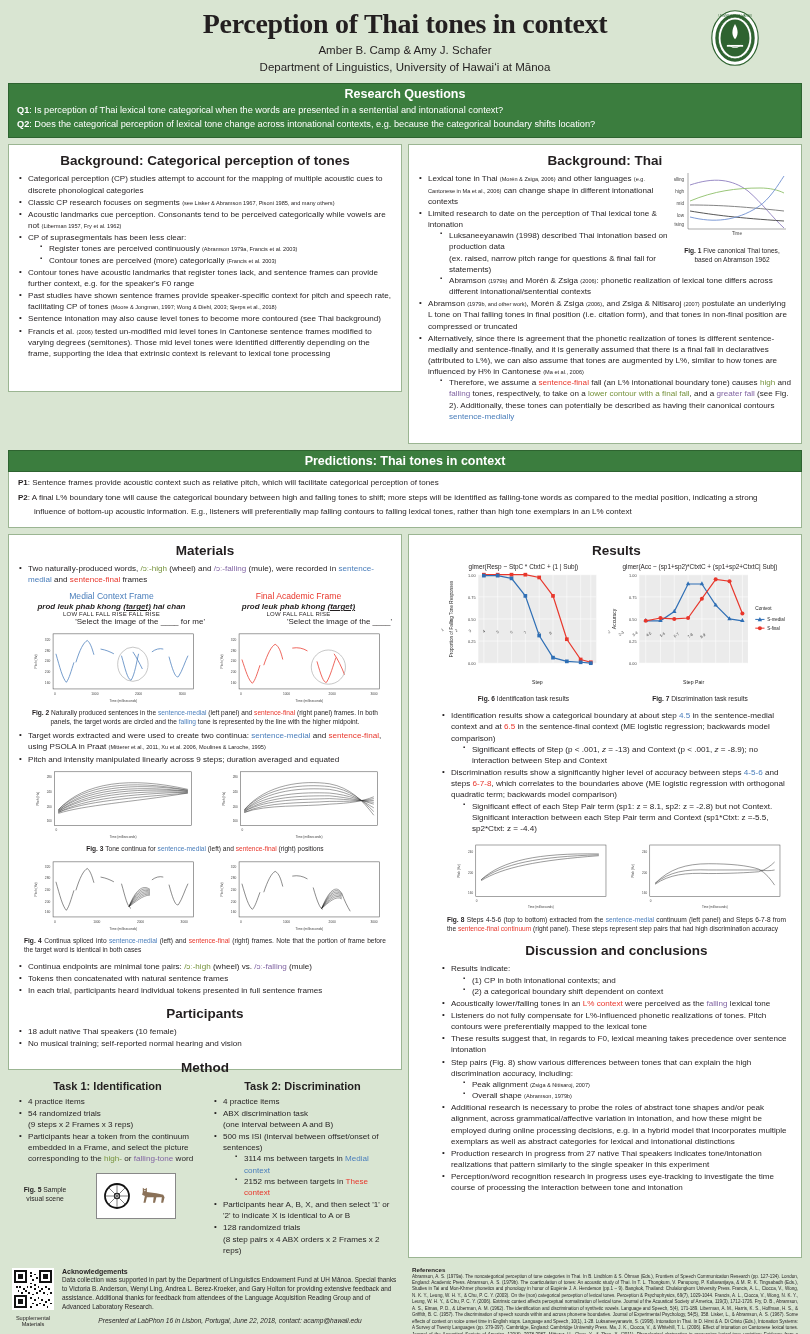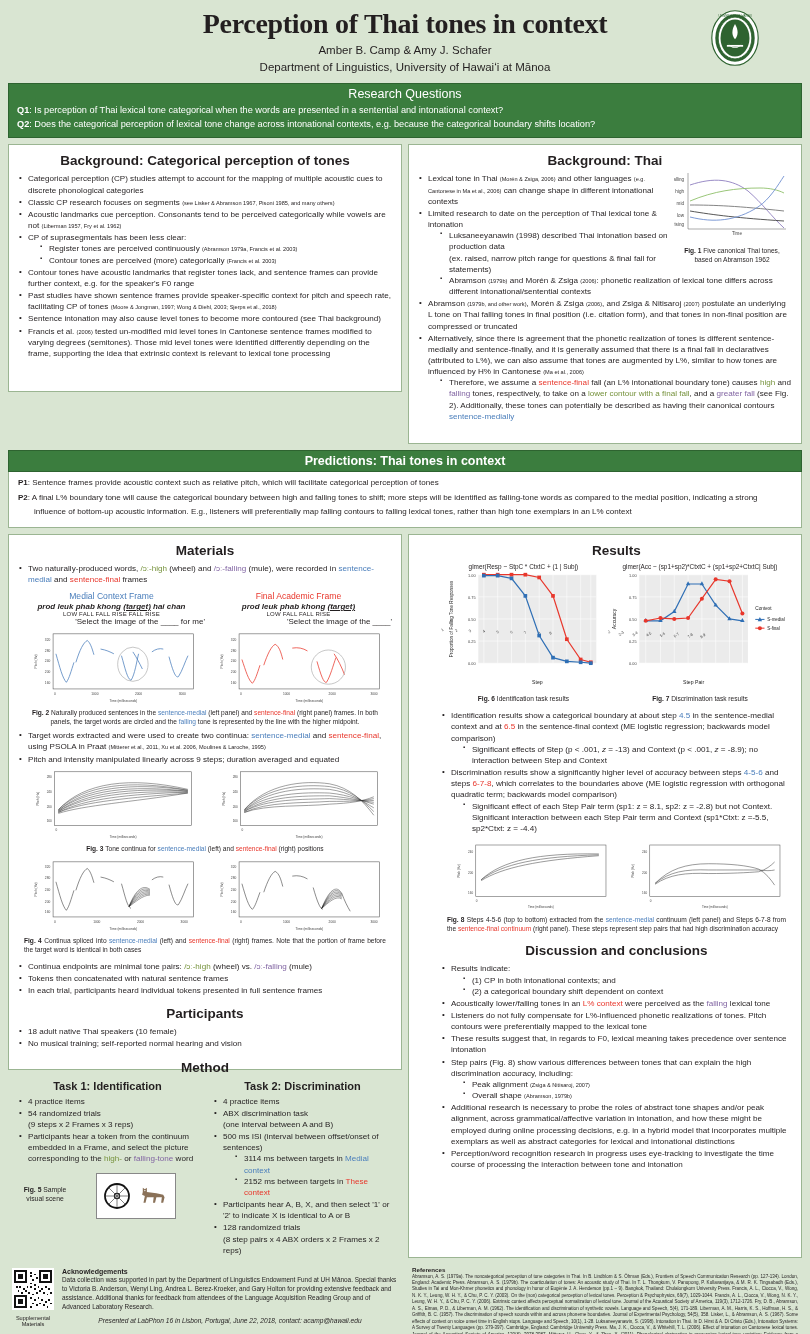--- a/index.html
+++ b/index.html
@@ -22,21 +22,21 @@
   .authors { font-size: 11.5px; line-height: 1.42; }
   .affil   { font-size: 11.5px; line-height: 1.42; }
 
   .logo { position:absolute; right: 38px; top: 4px; width: 58px; height: 58px; }
 
   
   .band {
     background: #3b7d3e; color: #ffffff; border: 1px solid #2e6330;
     margin-top: 6px; padding: 3px 8px 6px 8px;
   }
-  .band-title { text-align:center; font-size: 12.5px; font-weight: normal; margin-bottom: 3px; }
+  .band-title { text-align:center; font-size: 12.5px; font-weight: bold; margin-bottom: 3px; }
   .band-q { font-size: 9.2px; line-height: 1.5; }
   .band-q b { font-weight: bold; }
 
   
   .panel {
     background: #ffffff; border: 1px solid #9bb592;
     padding: 6px 9px 8px 9px;
   }
   .panel-h {
     text-align: center; font-size: 13.5px; font-weight: bold;
@@ -686,20 +686,21 @@
         <li>Acoustically lower/falling tones in an <span class="red">L% context</span> were perceived as the <span class="purple">falling</span> lexical tone</li>
         <li>Listeners do not fully compensate for L%-influenced phonetic realizations of tones. Pitch contours were preferentially mapped to the lexical tone</li>
         <li>These results suggest that, in regards to F0, lexical meaning takes precedence over sentence intonation</li>
         <li>Step pairs (Fig. 8) show various differences between tones that can explain the high discrimination accuracy, including:
           <ul class="b2">
             <li>Peak alignment <span class="cite">(Zsiga &amp; Nitisaroj, 2007)</span></li>
             <li>Overall shape <span class="cite">(Abramson, 1979b)</span></li>
           </ul>
         </li>
         <li>Additional research is necessary to probe the roles of abstract tone shapes and/or peak alignment, across grammatical/affective variation in intonation, and how these might be employed during online processing decisions, e.g. in a hybrid model that incorporates multiple exemplars as well as abstract categories for lexical and intonational distinctions</li>
+        <li>Production research in progress from 27 native Thai speakers indicates tone/intonation realizations that pattern similarly to the single speaker in this experiment</li>
         <li>Perception/word recognition research in progress uses eye-tracking to investigate the time course of processing the interaction between tone and intonation</li>
       </ul>
     </div>
   </div>
 
   <div class="cols2" style="margin-top:5px; align-items:flex-start;">
 
     <div class="col">
       <div class="ack">
         <div class="qr">

